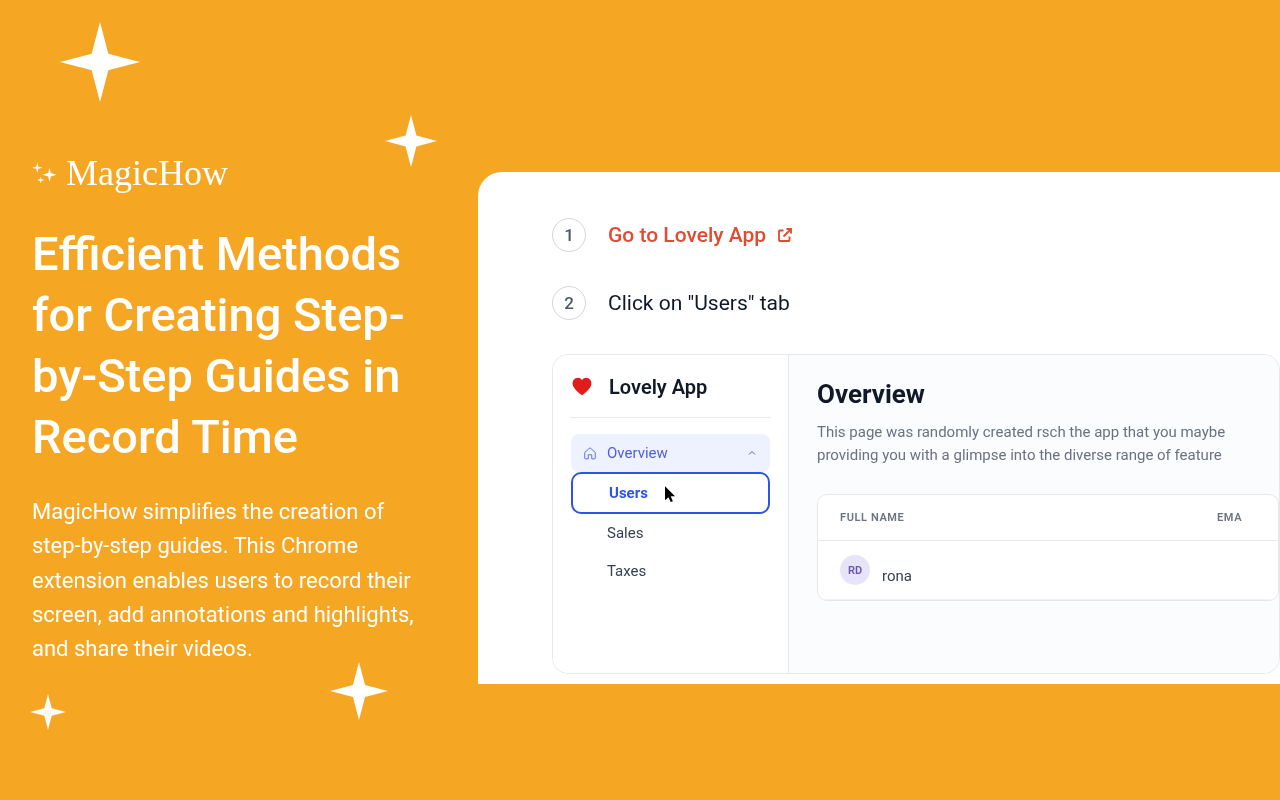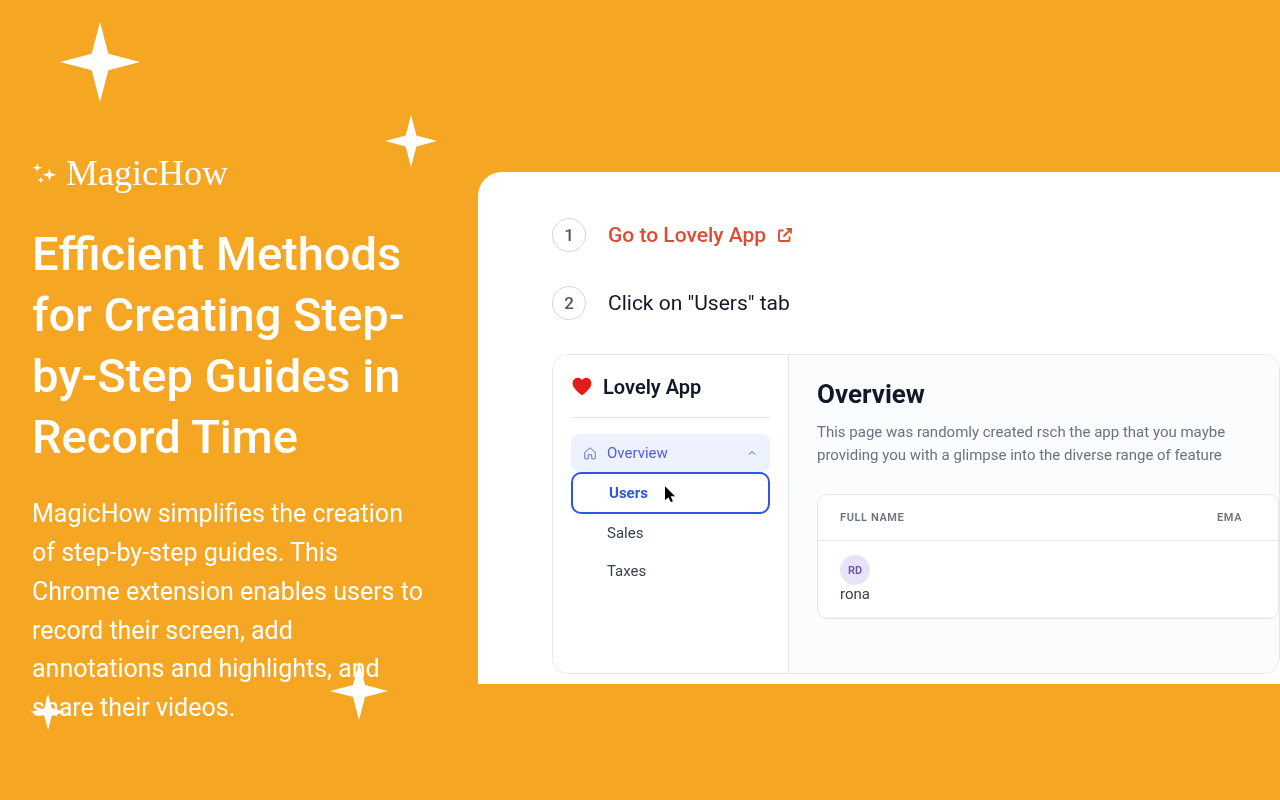--- a/index.html
+++ b/index.html
@@ -38,21 +38,21 @@
     font-size: 36px;
     line-height: 1;
   }
   .headline {
     font-size: 47px;
     font-weight: 500;
     line-height: 1.3;
     margin-bottom: 28px;
   }
   .description {
-    font-size: 25px;
+    font-size: 22px;
     line-height: 1.55;
     font-weight: 400;
   }
 
   
   .card {
     position: absolute;
     top: 172px;
     left: 478px;
     width: 802px;
@@ -94,21 +94,21 @@
   }
   .sidebar {
     width: 236px;
     border-right: 1px solid #e5e7eb;
     padding: 20px 18px;
     background: white;
   }
   .app-brand {
     display: flex;
     align-items: center;
-    gap: 10px;
+    gap: 16px;
     font-size: 20px;
     font-weight: 600;
     color: #111827;
     padding-bottom: 18px;
     margin-bottom: 16px;
     border-bottom: 1px solid #e5e7eb;
   }
   .heart-icon { width: 22px; height: 22px; fill: #E21B1B; }
   .nav-item {
     display: flex;
@@ -166,24 +166,23 @@
     font-size: 11px;
     letter-spacing: 0.6px;
     color: #6b7280;
     font-weight: 600;
     border-bottom: 1px solid #e5e7eb;
   }
   .col-name { flex: 0 0 345px; }
   .col-email { flex: 1; padding-left: 32px; }
   .trow {
     display: flex;
-    align-items: flex-start;
+    align-items: flex-end;
     padding: 14px 22px;
     border-bottom: 1px solid #f1f2f4;
-    flex-direction: column;
   }
   .avatar {
     width: 30px; height: 30px;
     border-radius: 50%;
     background: #E7E3F9;
     color: #6b54b5;
     font-size: 11px;
     font-weight: 600;
     display: flex; align-items: center; justify-content: center;
     margin-right: 12px;

